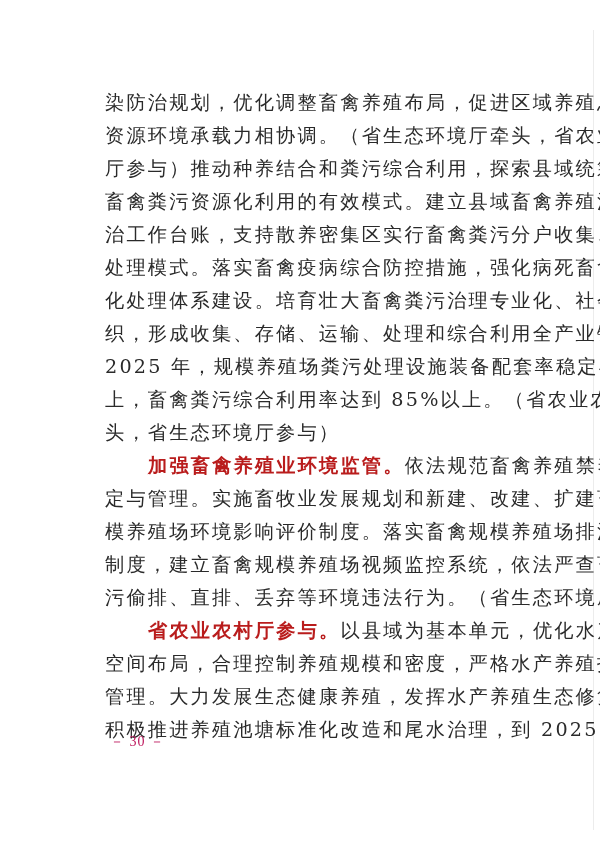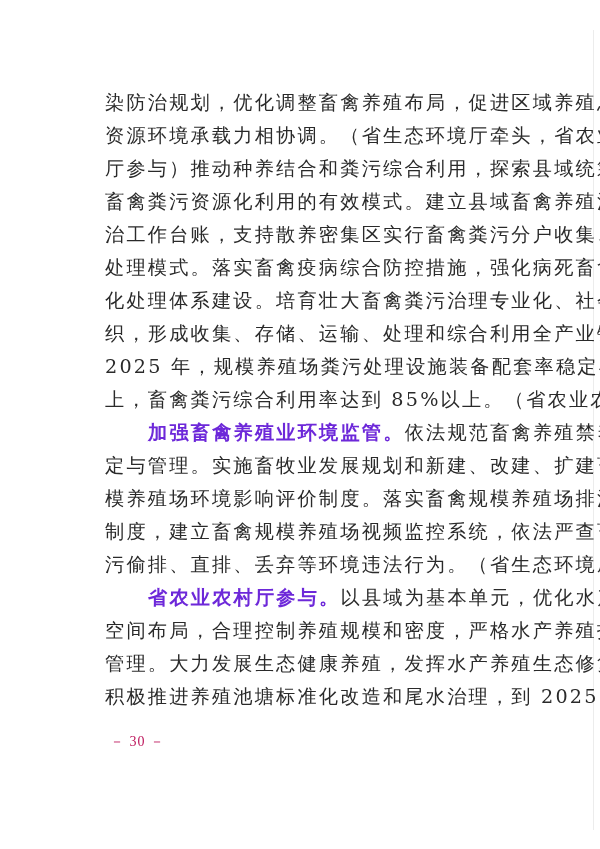--- a/index.html
+++ b/index.html
@@ -35,21 +35,21 @@
     }
     .line {
       height: 33px;
       line-height: 33px;
       font-size: 19.2px;
       white-space: nowrap;
       letter-spacing: 2.2px;
       overflow: visible;
     }
     .indent { padding-left: 43px; }
-    .bold { font-weight: bold; color: #6d28d9; }
+    .bold { font-weight: bold; color: #b91c1c; }
     .page-number {
       position: absolute;
       left: 110px;
       top: 733px;
       font-size: 14px;
       color: #be185d;
       font-family: "Liberation Serif", serif;
       letter-spacing: 1px;
     }
   </style>
@@ -64,20 +64,21 @@
       <div class="line">染防治规划，优化调整畜禽养殖布局，促进区域养殖总量与</div>
       <div class="line">资源环境承载力相协调。（省生态环境厅牵头，省农业农村</div>
       <div class="line">厅参与）推动种养结合和粪污综合利用，探索县域统筹推进</div>
       <div class="line">畜禽粪污资源化利用的有效模式。建立县域畜禽养殖污染防</div>
       <div class="line">治工作台账，支持散养密集区实行畜禽粪污分户收集、集中</div>
       <div class="line">处理模式。落实畜禽疫病综合防控措施，强化病死畜禽无害</div>
       <div class="line">化处理体系建设。培育壮大畜禽粪污治理专业化、社会化组</div>
       <div class="line">织，形成收集、存储、运输、处理和综合利用全产业链。到</div>
       <div class="line">2025 年，规模养殖场粪污处理设施装备配套率稳定在 97%以</div>
       <div class="line">上，畜禽粪污综合利用率达到 85%以上。（省农业农村厅牵</div>
+      <div class="line">头，省生态环境厅参与）</div>
     </div>
 
     <div class="paragraph">
       <div class="line indent"><span class="bold">加强畜禽养殖业环境监管。</span><span>依法规范畜禽养殖禁养区划</span></div>
       <div class="line">定与管理。实施畜牧业发展规划和新建、改建、扩建畜禽规</div>
       <div class="line">模养殖场环境影响评价制度。落实畜禽规模养殖场排污许可</div>
       <div class="line">制度，建立畜禽规模养殖场视频监控系统，依法严查畜禽粪</div>
       <div class="line">污偷排、直排、丢弃等环境违法行为。（省生态环境厅牵头，</div>
     </div>
 

